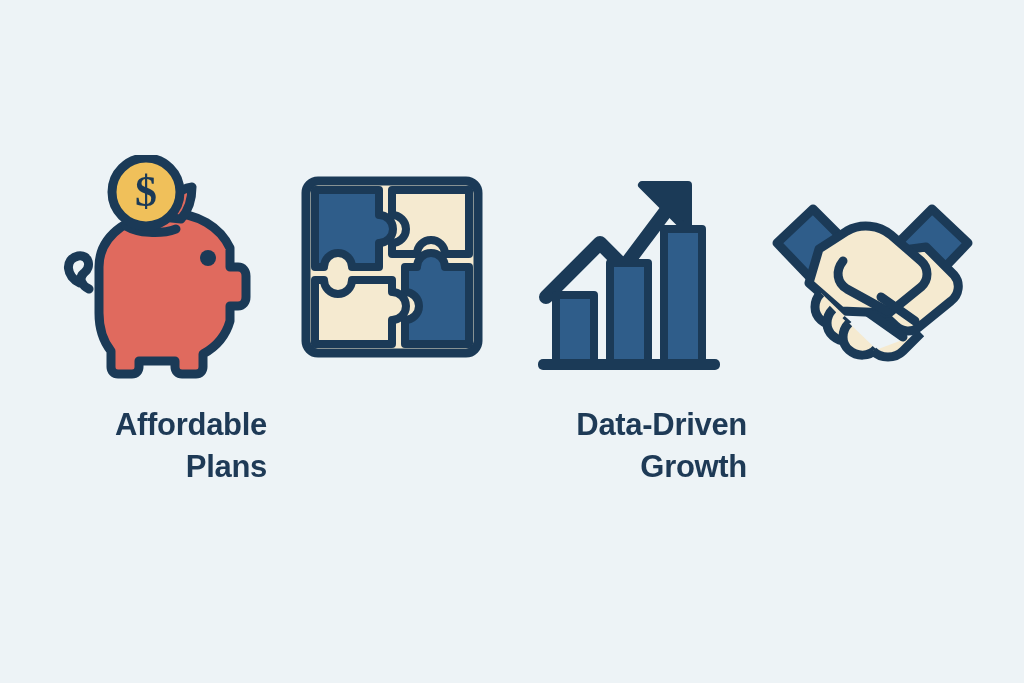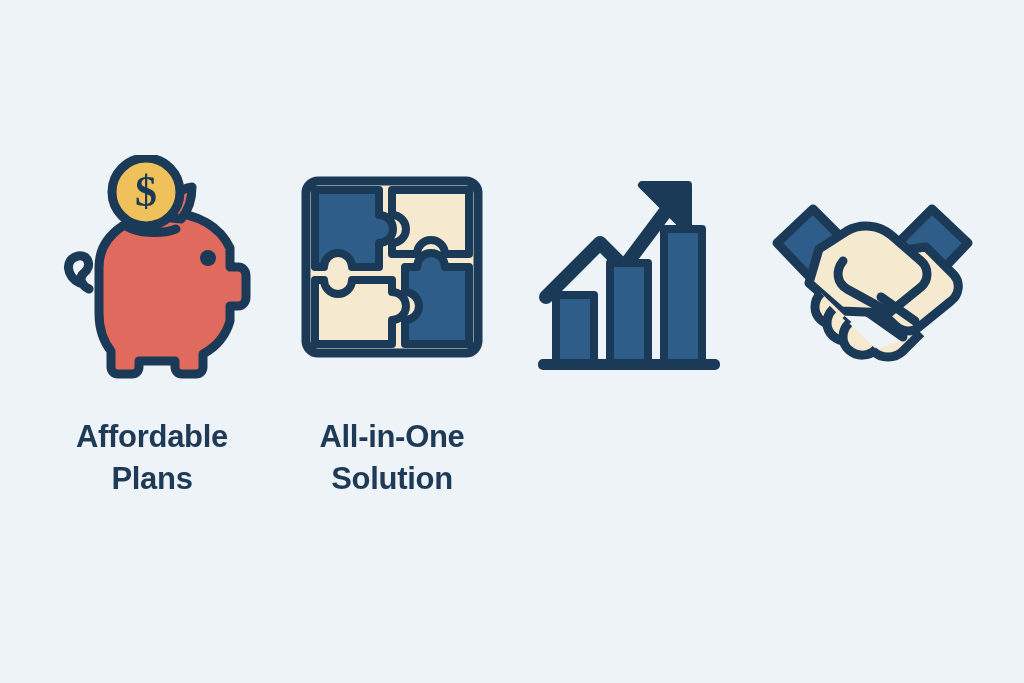--- a/index.html
+++ b/index.html
@@ -45,23 +45,23 @@
     height: 240px;
     width: 230px;
     display: flex;
     align-items: center;
     justify-content: center;
   }
   .feature-icon svg {
     display: block;
   }
   .feature-label {
-    margin-top: 26px;
+    margin-top: 14px;
     width: 230px;
-    text-align: center;
+    text-align: right;
     font-size: 31px;
     line-height: 1.36;
     font-weight: bold;
     color: #1e3a56;
     letter-spacing: -0.3px;
     font-family: "Liberation Sans", sans-serif;
   }
   .feature-label .lbl-line {
     display: block;
   }
@@ -163,41 +163,41 @@
                      A14 14 0 1 0 50 103
                      L90 103
                      L90 115
                      A14 14 0 1 1 90 143
                      L90 167
                      L13 167
                      Z" fill="#f5ead0" stroke="#1b3a57" stroke-width="8" stroke-linejoin="round"></path>
           </g>
         </svg>
       </div>
-      <div class="feature-label">
-        <span class="lbl-line">All-in-One</span>
-        <span class="lbl-line">Solution</span>
-      </div>
     </div>
 
     <div class="feature-item">
       <div class="feature-icon">
         <svg width="200" height="230" viewBox="0 0 200 230" aria-hidden="true">
           <g transform="translate(6,16)">
 
             <path d="M8 126 L62 72 L86 96 L140 24" fill="none" stroke="#1b3a57" stroke-width="14" stroke-linejoin="round" stroke-linecap="round"></path>
             <path d="M104 14 L150 14 L150 60 Z" fill="#1b3a57" stroke="#1b3a57" stroke-width="8" stroke-linejoin="round"></path>
 
             <rect x="18" y="124" width="38" height="68" fill="#2f5d8a" stroke="#1b3a57" stroke-width="8" stroke-linejoin="round"></rect>
             <rect x="72" y="92" width="38" height="100" fill="#2f5d8a" stroke="#1b3a57" stroke-width="8" stroke-linejoin="round"></rect>
             <rect x="126" y="58" width="38" height="134" fill="#2f5d8a" stroke="#1b3a57" stroke-width="8" stroke-linejoin="round"></rect>
 
             <rect x="0" y="188" width="182" height="11" rx="5" ry="5" fill="#1b3a57"></rect>
           </g>
         </svg>
+      </div>
+      <div class="feature-label">
+        <span class="lbl-line">Data-Driven</span>
+        <span class="lbl-line">Growth</span>
       </div>
     </div>
 
     <div class="feature-item">
       <div class="feature-icon">
         <svg width="215" height="230" viewBox="0 0 215 230" aria-hidden="true">
           <g transform="translate(4,46)">
 
             <path d="M8 42 L44 8 L86 50 L50 86 Z" fill="#2f5d8a" stroke="#1b3a57" stroke-width="9" stroke-linejoin="round"></path>
 

